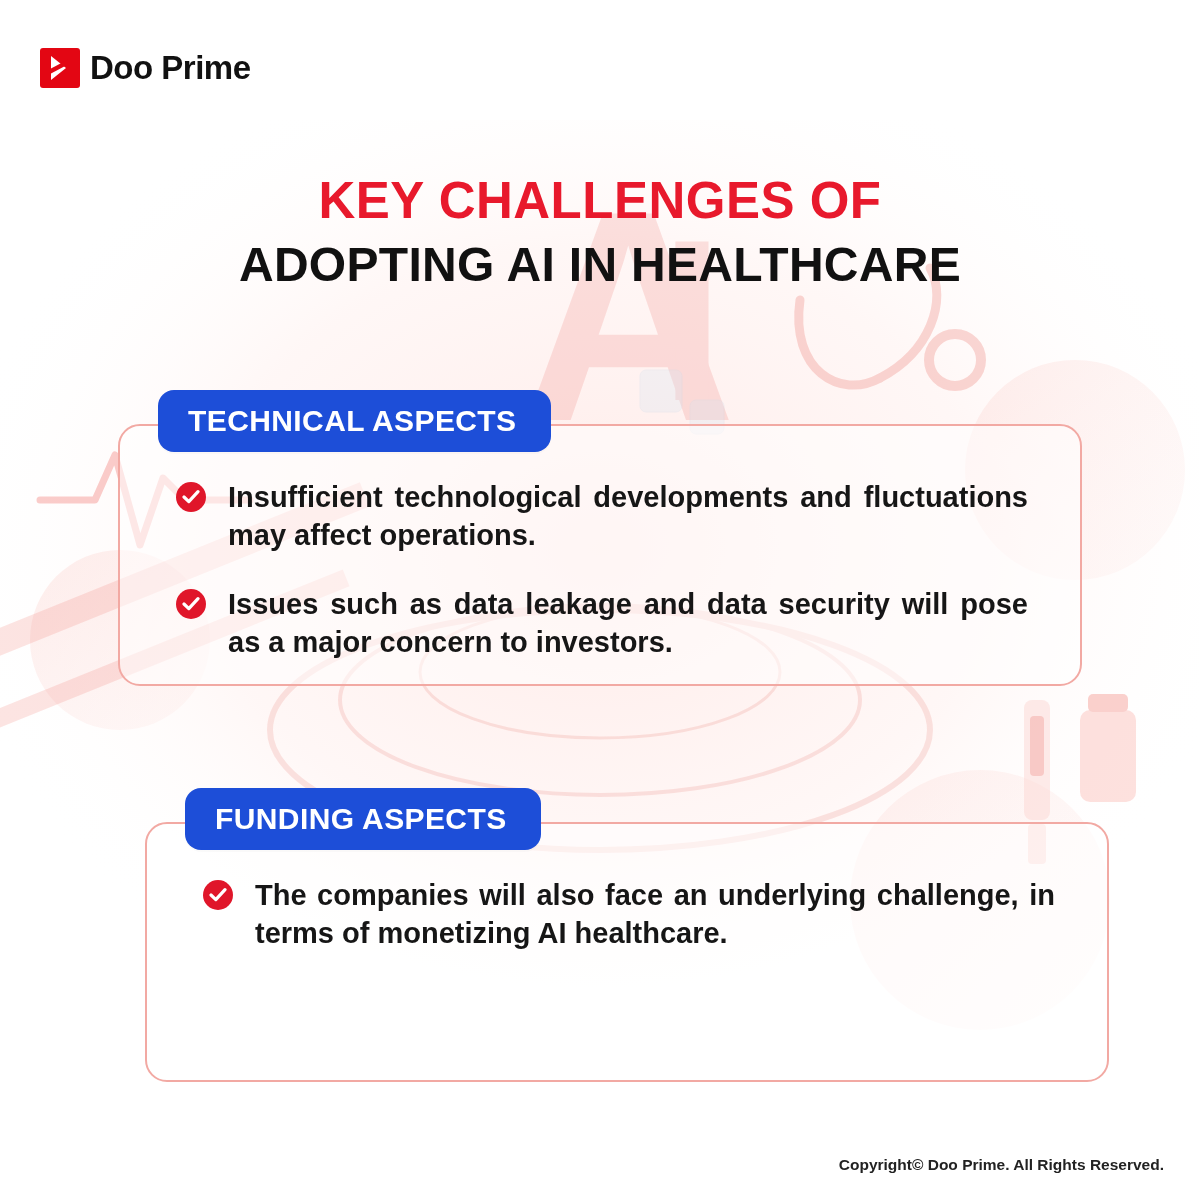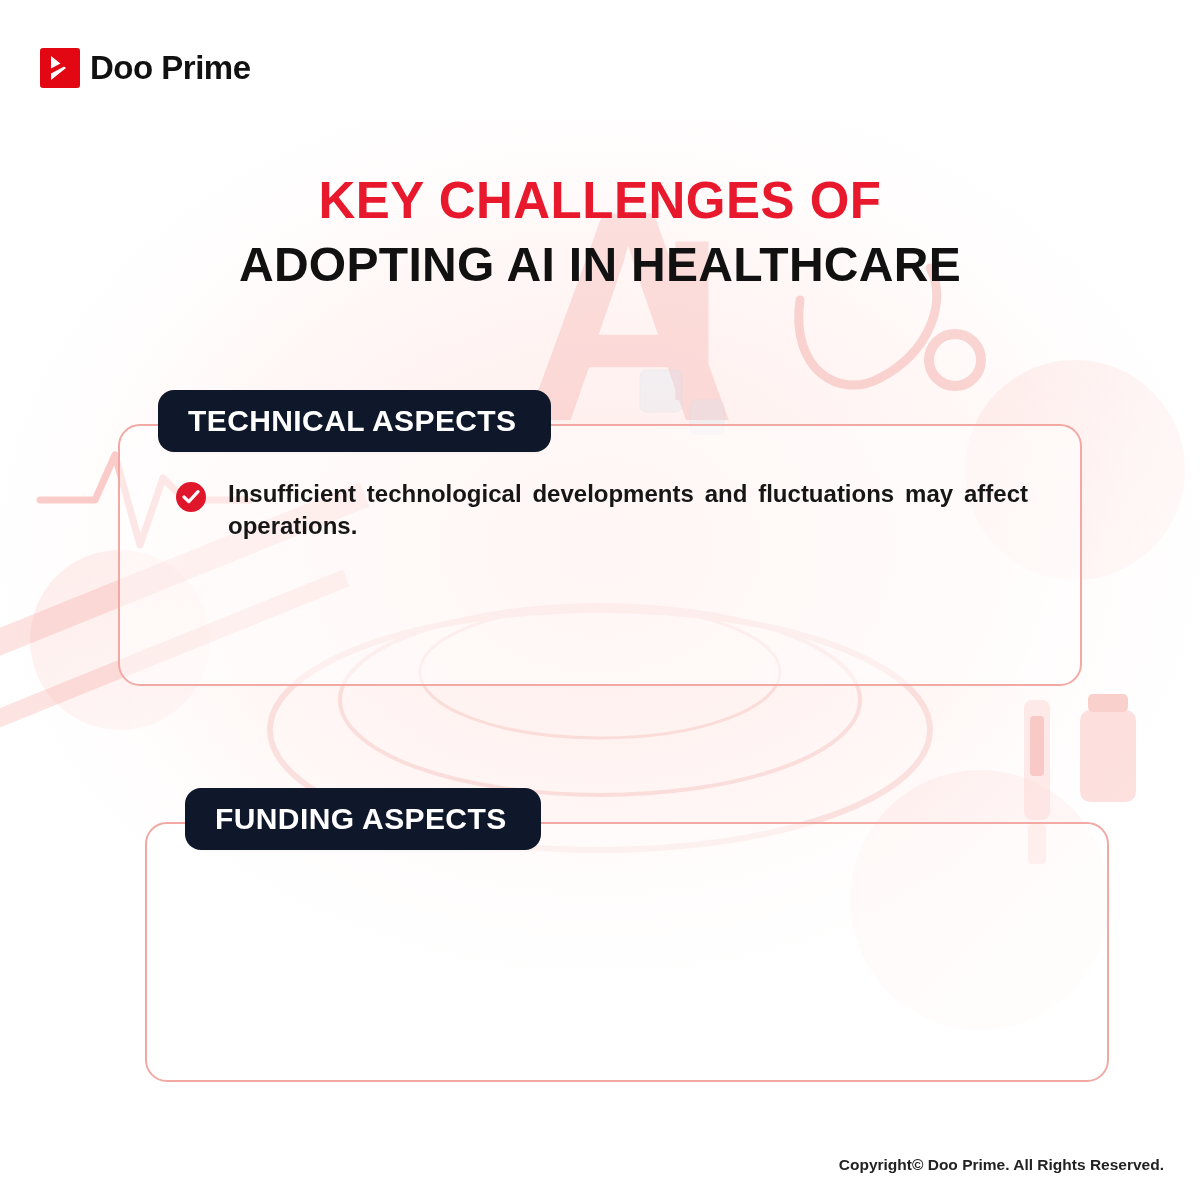--- a/index.html
+++ b/index.html
@@ -94,21 +94,21 @@
     border: 2px solid #F2A9A3;
     border-radius: 22px;
     background: rgba(255,255,255,0.55);
   }
   #card-technical { top: 424px; height: 262px; }
   #card-funding   { top: 822px; height: 260px; margin-left: 27px; }
 
   .card-badge {
     position: absolute;
     top: -36px; left: 38px;
-    background: #0f172a;
+    background: #1d4ed8;
     color: #ffffff;
     font-size: 30px;
     font-weight: bold;
     letter-spacing: 0.4px;
     padding: 14px 34px 14px 30px;
     border-radius: 16px;
     white-space: nowrap;
     box-shadow: 0 2px 0 rgba(0,0,0,0.02);
   }
 
@@ -126,21 +126,21 @@
   .check {
     flex: 0 0 auto;
     margin-top: 4px;
     width: 30px; height: 30px;
     border-radius: 50%;
     background: #E0162A;
     position: relative;
   }
   .check svg { position: absolute; left: 6px; top: 7px; }
   .bullet-text {
-    font-size: 24px;
+    font-size: 29px;
     font-weight: bold;
     color: #161616;
     line-height: 1.32;
     text-align: justify;
     max-width: 800px;
   }
 
   
   .footer {
     position: absolute;
@@ -230,24 +230,40 @@
     <div class="card-badge">TECHNICAL ASPECTS</div>
     <div class="bullets">
       <div class="bullet">
         <span class="check">
           <svg width="18" height="16" viewBox="0 0 18 16" xmlns="http://www.w3.org/2000/svg">
               <path d="M2 8 L6.8 12.6 L16 2.6" fill="none" stroke="#ffffff" stroke-width="3.2" stroke-linecap="round" stroke-linejoin="round"></path>
             </svg>
         </span>
         <span class="bullet-text">Insufficient technological developments and fluctuations may affect operations.</span>
       </div>
+      <div class="bullet">
+        <span class="check">
+          <svg width="18" height="16" viewBox="0 0 18 16" xmlns="http://www.w3.org/2000/svg">
+              <path d="M2 8 L6.8 12.6 L16 2.6" fill="none" stroke="#ffffff" stroke-width="3.2" stroke-linecap="round" stroke-linejoin="round"></path>
+            </svg>
+        </span>
+        <span class="bullet-text">Issues such as data leakage and data security will pose as a major concern to investors.</span>
+      </div>
     </div>
   </div>
 
   <div class="card" id="card-funding">
     <div class="card-badge">FUNDING ASPECTS</div>
     <div class="bullets">
+      <div class="bullet">
+        <span class="check">
+          <svg width="18" height="16" viewBox="0 0 18 16" xmlns="http://www.w3.org/2000/svg">
+              <path d="M2 8 L6.8 12.6 L16 2.6" fill="none" stroke="#ffffff" stroke-width="3.2" stroke-linecap="round" stroke-linejoin="round"></path>
+            </svg>
+        </span>
+        <span class="bullet-text">The companies will also face an underlying challenge, in terms of monetizing AI healthcare.</span>
+      </div>
     </div>
   </div>
 
   <div class="footer">Copyright© Doo Prime. All Rights Reserved.</div>
 
 </div>
 
 </body></html>

